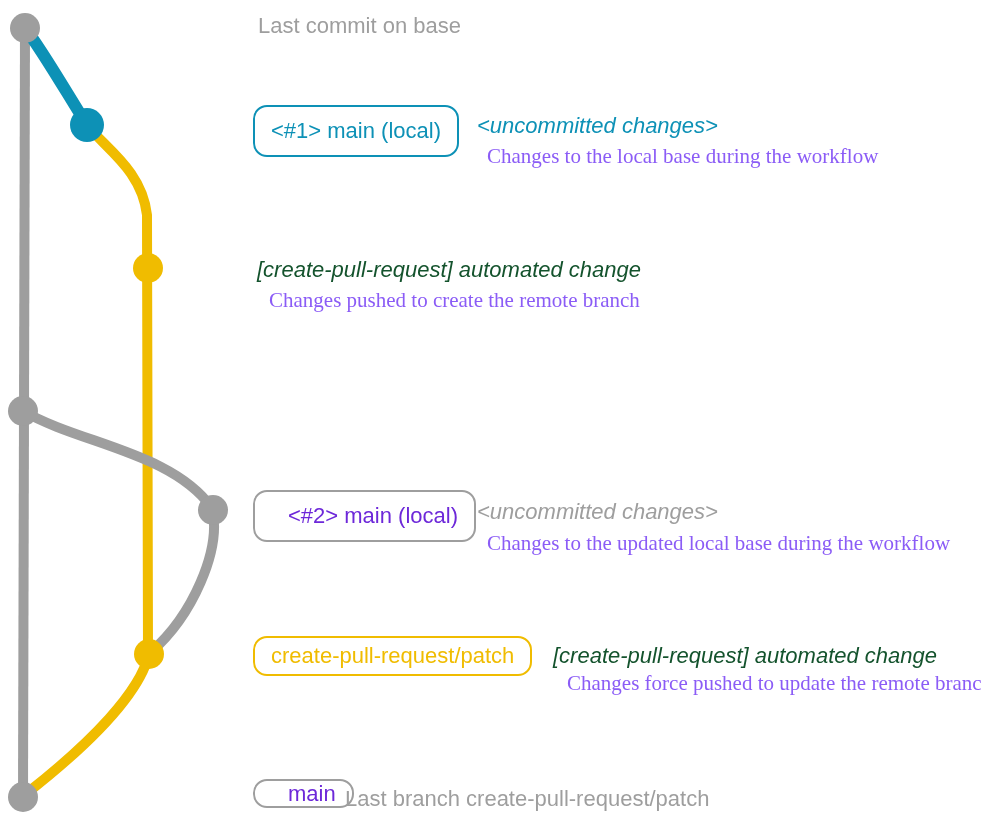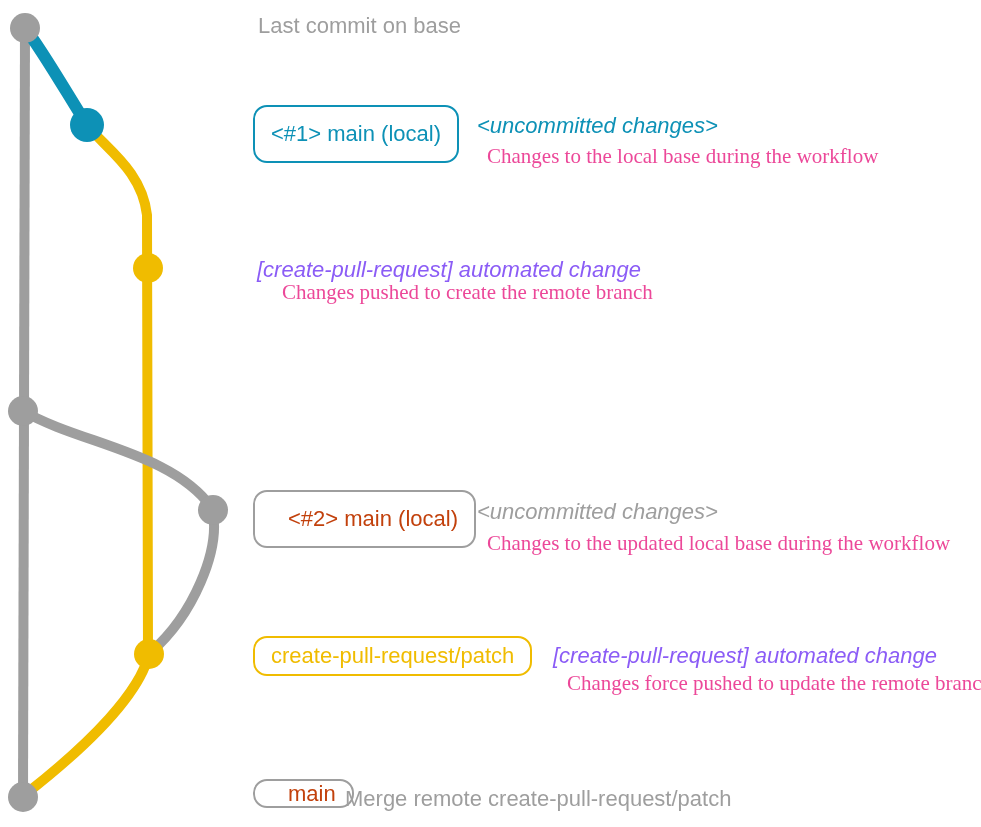--- a/index.html
+++ b/index.html
@@ -33,43 +33,43 @@
   .label-gray {
     font-size: 22px;
     color: #9e9e9e;
   }
   .heading {
     font-size: 22px;
     font-style: italic;
   }
   .heading.blue   { color: #0d91b6; }
   .heading.gray   { color: #9e9e9e; }
-  .heading.yellow { color: #8b5cf6; }
+  .heading.yellow { color: #14532d; }
 
   .desc {
     font-family: "Liberation Serif", serif;
     font-size: 21px;
-    color: #ec4899;
+    color: #8b5cf6;
   }
 
   .badge {
     display: inline-flex;
     align-items: center;
     justify-content: center;
     height: 29px;
     padding: 0 16px;
     border: 2px solid;
     border-radius: 14px;
     font-size: 22px;
     box-sizing: border-box;
   }
   .badge.blue   { border-color: #0d91b6; color: #0d91b6; }
-  .badge.gray   { border-color: #9e9e9e; color: #c2410c; padding-left: 33px; }
+  .badge.gray   { border-color: #9e9e9e; color: #6d28d9; padding-left: 33px; }
   .badge.yellow { border-color: #f0bc00; color: #f0bc00; }
-  .badge.h42 { height: 58px; }
+  .badge.h42 { height: 52px; }
   .badge.h40 { height: 40px; }
 </style>
 </head>
 <body>
 
 <div class="stage">
 
   <svg class="graph-svg" width="260" height="827" viewBox="0 0 260 827">
 
     <path d="M 25 28 L 23 797" stroke-width="10" class="stroke-gray"></path>
@@ -91,27 +91,27 @@
     <circle cx="23" cy="797" r="15" class="fill-gray"></circle>
   </svg>
 
   <div class="abs label-gray" style="left:258px; top:13px;">Last commit on base</div>
 
   <div class="abs badge blue h42" style="left:253px; top:105px;">&lt;#1&gt; main (local)</div>
   <div class="abs heading blue" style="left:477px; top:113px;">&lt;uncommitted changes&gt;</div>
   <div class="abs desc" style="left:487px; top:144px;">Changes to the local base during the workflow</div>
 
   <div class="abs heading yellow" style="left:257px; top:257px;">[create-pull-request] automated change</div>
-  <div class="abs desc" style="left:269px; top:280px;margin-left:13px;">Changes pushed to create the remote branch</div>
+  <div class="abs desc" style="left:269px; top:288px;">Changes pushed to create the remote branch</div>
 
 
   <div class="abs badge gray h42" style="left:253px; top:490px;">&lt;#2&gt; main (local)</div>
   <div class="abs heading gray" style="left:477px; top:499px;">&lt;uncommitted changes&gt;</div>
   <div class="abs badge yellow h40" style="left:253px; top:636px;">create-pull-request/patch</div>
 
   <div class="abs desc" style="left:487px; top:531px;">Changes to the updated local base during the workflow</div>
   <div class="abs heading yellow" style="left:553px; top:643px;">[create-pull-request] automated change</div>
   <div class="abs desc" style="left:567px; top:671px;">Changes force pushed to update the remote branch</div>
 
   <div class="abs badge gray" style="left:253px; top:779px;">main</div>
-  <div class="abs label-gray" style="left:345px; top:786px;">Merge remote create-pull-request/patch</div>
+  <div class="abs label-gray" style="left:345px; top:786px;">Last branch create-pull-request/patch</div>
 
 </div>
 
 </body></html>

